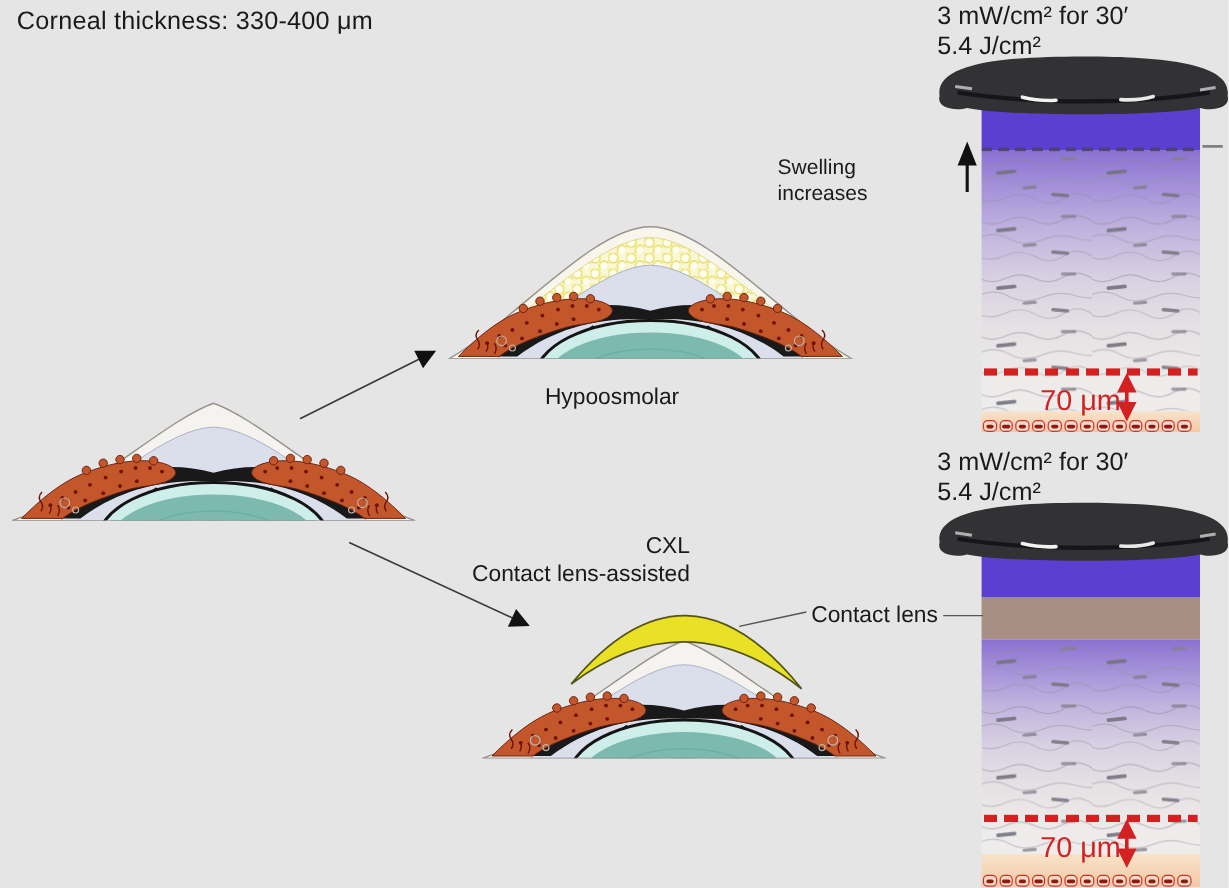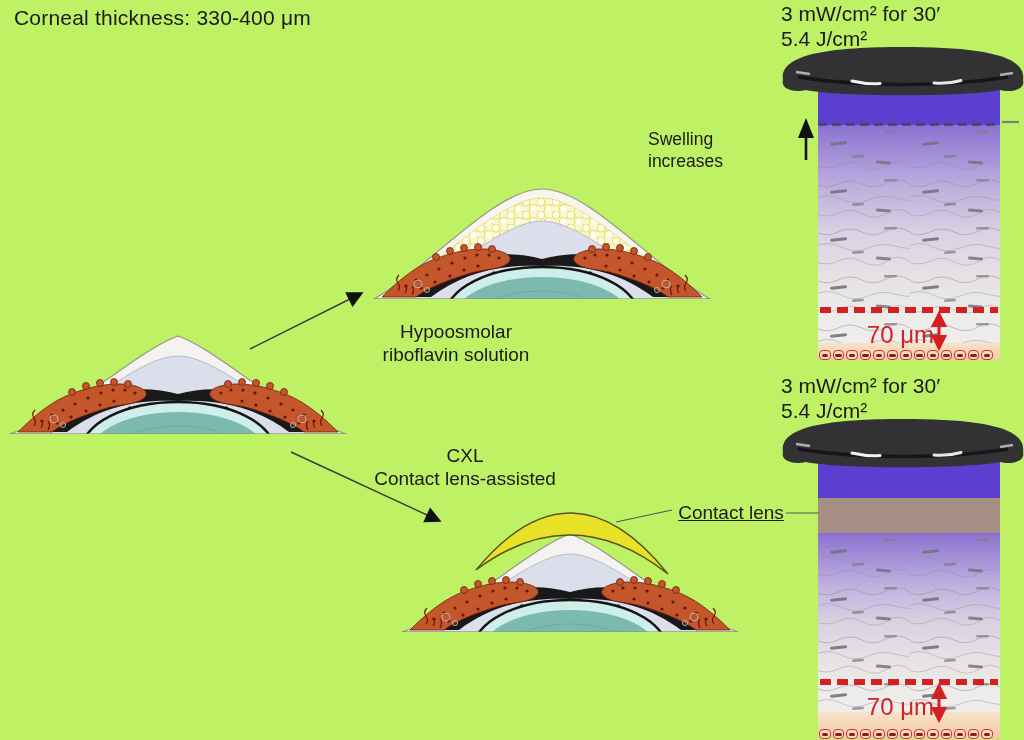--- a/index.html
+++ b/index.html
@@ -1,24 +1,24 @@
 <!DOCTYPE html>
 <html><head>
 <meta charset="utf-8">
 <style>
   html,body{margin:0;padding:0;background:#fff;}
-  .canvas{position:relative;width:1024px;height:740px;background:#bef264;overflow:hidden;
+  .canvas{position:relative;width:1024px;height:740px;background:#e5e5e5;overflow:hidden;
           font-family:"Liberation Sans","DejaVu Sans",sans-serif;color:#1a1a1a;
           --uv:#5b3fd1; --band:#a78f85; --red:#d42020; --peach:#f4c8a6;}
   .abs{position:absolute;}
   .title{left:14px;top:6px;font-size:21px;letter-spacing:.2px;}
-  .lbl{text-align:center;font-size:19px;line-height:23px;z-index:10;}
+  .lbl{text-align:right;font-size:19px;line-height:23px;z-index:10;}
   .dose{left:781px;width:240px;font-size:21px;line-height:25px;z-index:10;}
   .swelltxt{left:648px;top:129px;width:170px;text-align:left;font-size:17.5px;line-height:21.5px;z-index:10;}
-  .cltxt{left:676px;top:502px;width:110px;text-align:center;font-size:19px;z-index:10;text-decoration:underline;}
+  .cltxt{left:676px;top:502px;width:110px;font-size:19px;z-index:10;}
   .depth{width:86px;text-align:right;font-size:24px;color:var(--red);z-index:10;font-weight:500;}
   .beam{left:818px;width:182px;height:40px;background:var(--uv);z-index:1;}
   .tissue{left:818px;width:182px;z-index:1;
     background:linear-gradient(180deg,#8a71d2 0%,#a18cd8 12%,#c0b2de 30%,#d9d2e2 50%,#e6e2e4 70%,#edecea 88%,#eeedeb 100%);}
   .tissue svg{position:absolute;left:0;top:0;}
   .grayline{left:818px;width:182px;height:3px;z-index:4;
     background:repeating-linear-gradient(90deg,rgba(72,66,102,.85) 0 9px,transparent 9px 14px);}
   .redline{left:820px;width:178px;height:6px;z-index:4;
     background:repeating-linear-gradient(90deg,var(--red) 0 11px,transparent 11px 17px);}
   .taupe{left:818px;width:182px;height:35px;background:var(--band);z-index:1;}
@@ -165,21 +165,20 @@
         <div class="cell">
           <i></i>
         </div>
       </div>
   </div>
   <div class="abs depth" style="left:848px;top:693px">70 μm</div>
   <div class="abs cltxt">Contact lens</div>
 
   <div class="abs lbl" style="left:346px;top:320px;width:220px">
     <div>Hypoosmolar</div>
-    <div>riboflavin solution</div>
   </div>
   <div class="abs lbl" style="left:355px;top:444px;width:220px">
     <div>CXL</div>
     <div>Contact lens-assisted</div>
   </div>
 
   <div class="abs cornea" id="cornea-thin" style="left:8px;top:274px"><svg width="340" height="160" viewBox="0 -46 340 160">
         <defs>
           <clipPath id="cp-thin">
             <rect x="0" y="-46" width="340" height="160"></rect>

